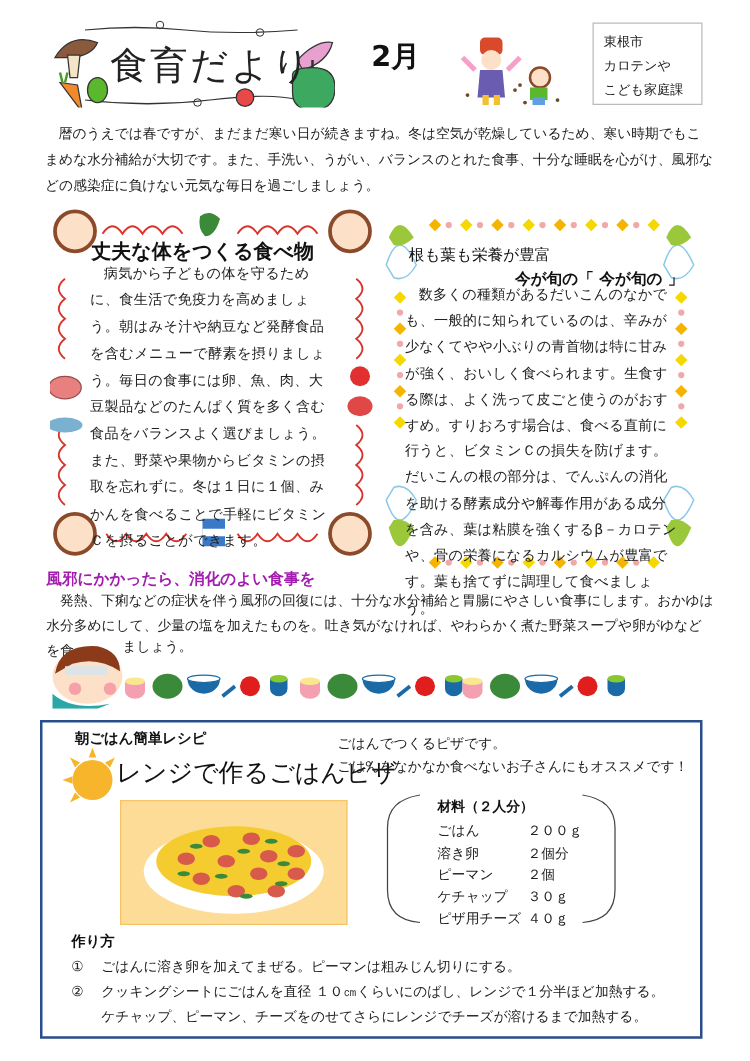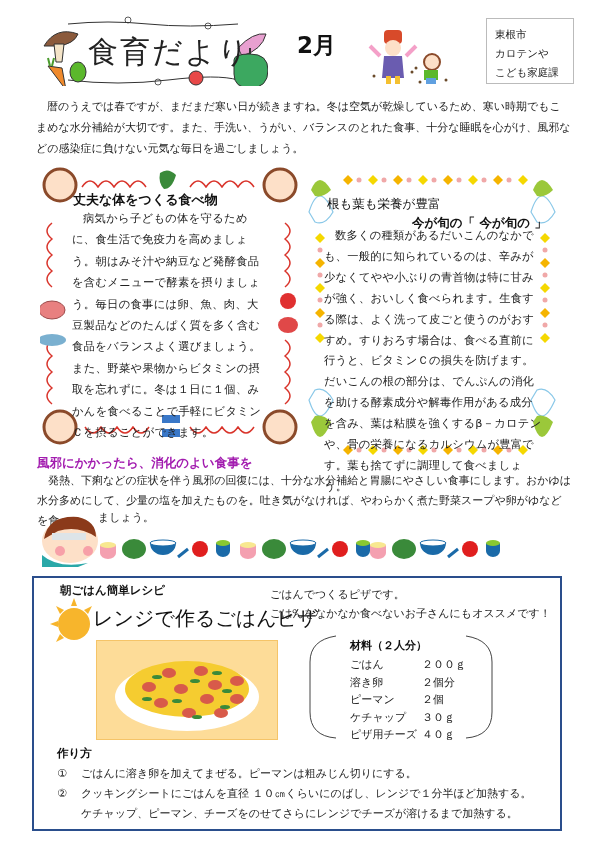--- a/index.html
+++ b/index.html
@@ -5,27 +5,27 @@
   * { box-sizing: border-box; margin: 0; padding: 0; }
   html, body { width: 600px; height: 849px; background: #ffffff; overflow: hidden; }
   body { position: relative; font-family: "DejaVu Sans", "Liberation Sans", sans-serif; color: #222; }
 
   .abs { position: absolute; }
 
   
   .title-banner { left: 38px; top: 14px; width: 230px; height: 72px; }
   .title-text { position: absolute; left: 50px; top: 18px; font-size: 30px; letter-spacing: 2px; color: #222; font-weight: normal; }
   .month { left: 297px; top: 30px; font-size: 23px; font-weight: bold; color: #111; font-family: "DejaVu Sans", sans-serif; }
-  .org-box { left: 486px; top: 18px; width: 88px; height: 66px; border: 1px solid #bbb; padding: 6px 8px; font-size: 10.5px; line-height: 19px; color: #222; }
+  .org-box { left: 474px; top: 18px; width: 88px; height: 66px; border: 1px solid #bbb; padding: 6px 8px; font-size: 10.5px; line-height: 19px; color: #222; }
 
   .intro { left: 36px; top: 96px; width: 535px; font-size: 11px; line-height: 21px; color: #222; text-indent: 11px; }
 
   
   .left-frame { left: 40px; top: 165px; width: 260px; height: 285px; }
-  .left-title { left: 73px; top: 191px; font-size: 13px; font-weight: bold; color: #111; }
+  .left-title { left: 73px; top: 191px; font-size: 16px; font-weight: bold; color: #111; }
   .left-body { left: 72px; top: 208px; width: 196px; font-size: 11.3px; line-height: 21.4px; color: #222; text-indent: 11px; letter-spacing: 0.3px; }
 
   
   .right-frame { left: 305px; top: 160px; width: 255px; height: 300px; }
   .right-title1 { left: 327px; top: 196px; font-size: 12.5px; font-weight: normal; color: #111; }
   .right-title2 { left: 412px; top: 215px; font-size: 12.5px; font-weight: bold; color: #111; }
   .right-body { left: 324px; top: 226px; width: 218px; font-size: 11.3px; line-height: 20.9px; color: #222; text-indent: 11px; letter-spacing: 0.2px; }
 
   
   .cold-title { left: 37px; top: 455px; font-size: 12.5px; font-weight: bold; color: #a21caf; }

